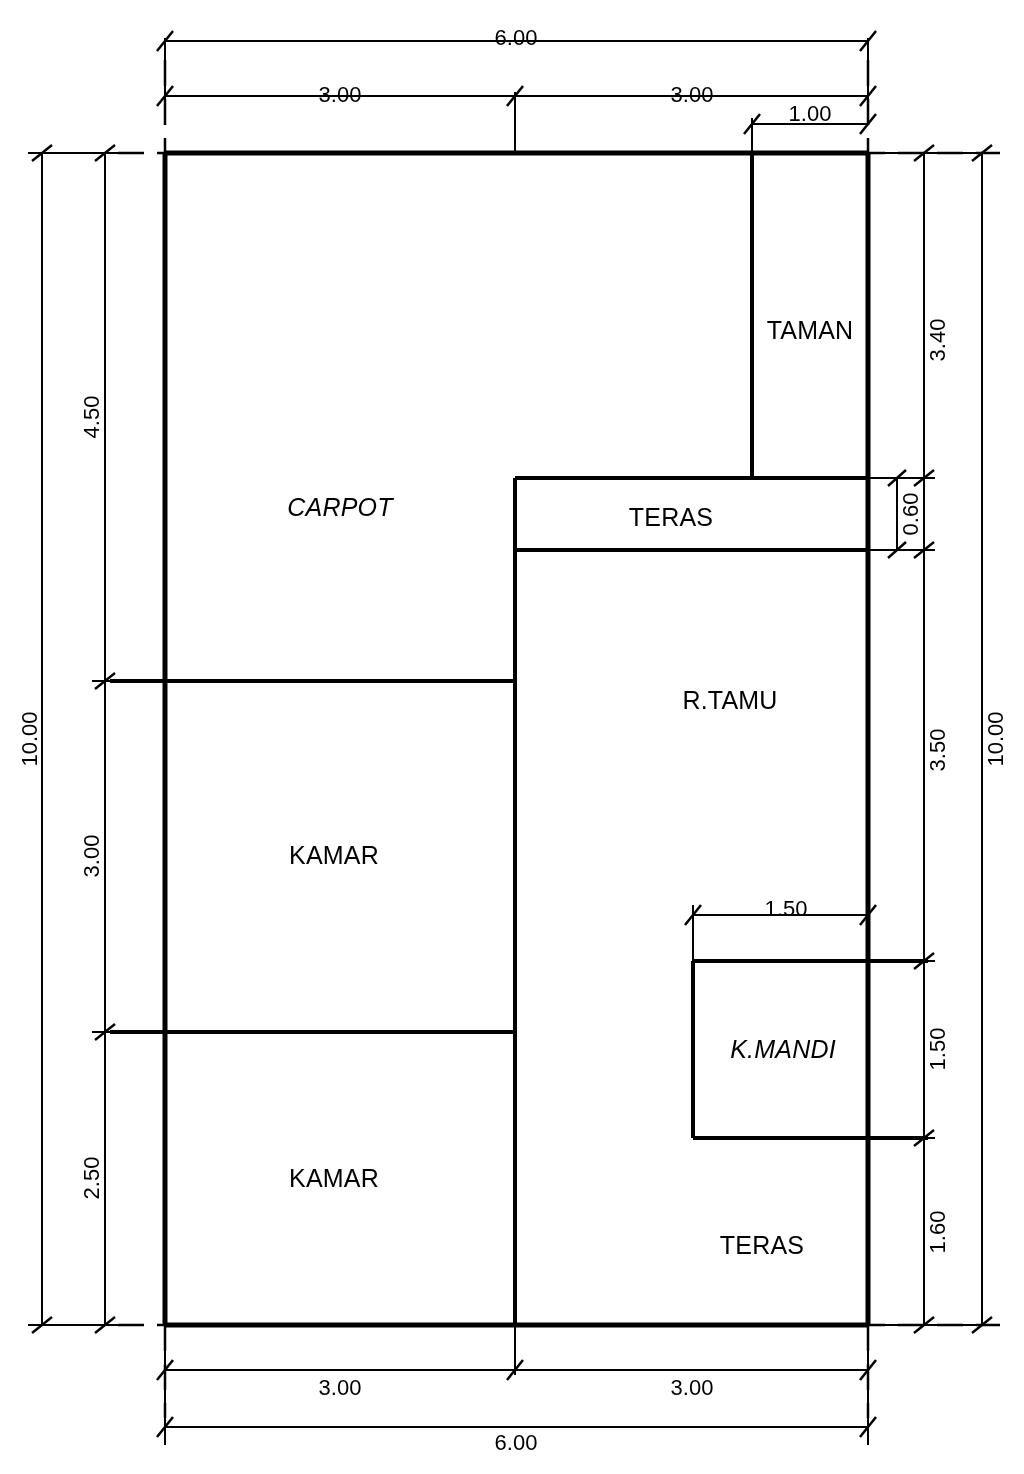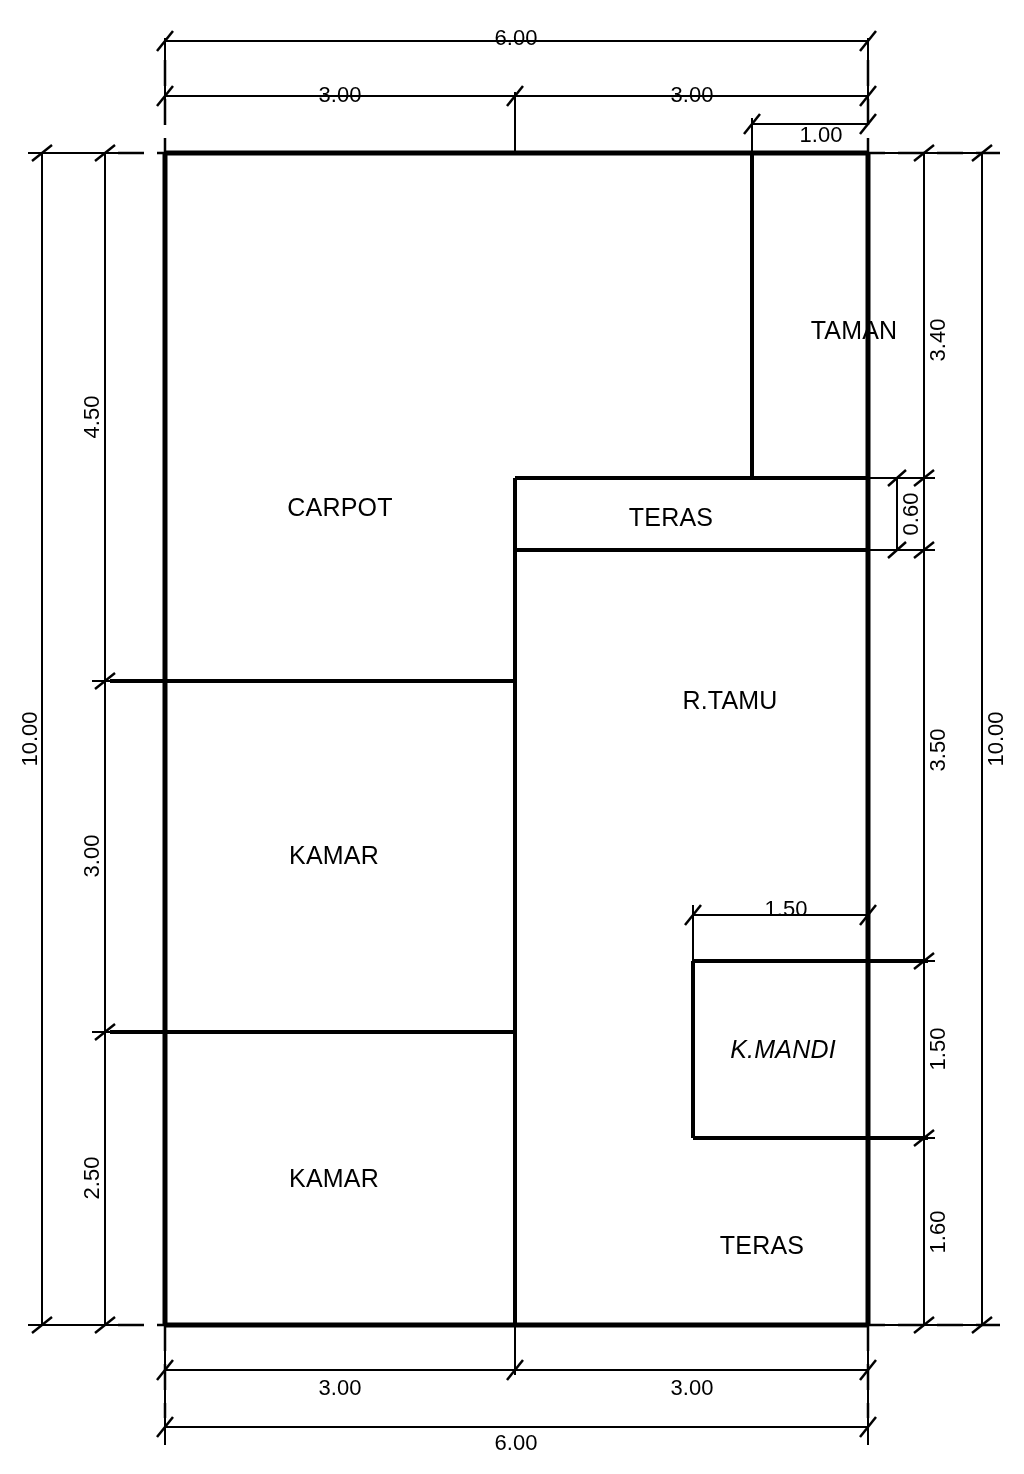--- a/index.html
+++ b/index.html
@@ -177,43 +177,43 @@
         <line x1="693" y1="915" x2="868" y2="915"></line>
       </g>
       <g stroke-width="2.5">
         <line x1="685" y1="925" x2="701" y2="905"></line>
         <line x1="860" y1="925" x2="876" y2="905"></line>
       </g>
 
     </g>
   </svg>
 
-  <div class="room-label" style="left:340px;top:507px;">CARPOT</div>
-
-  <div class="room-label" style="left:810px;top:330px;margin-left:44px;">TAMAN</div>
+  <div class="room-label" style="left:340px;top:507px;font-style:italic;">CARPOT</div>
+
+  <div class="room-label" style="left:810px;top:330px;">TAMAN</div>
 
   <div class="room-label" style="left:671px;top:517px;">TERAS</div>
 
   <div class="room-label" style="left:730px;top:700px;">R.TAMU</div>
 
   <div class="room-label" style="left:334px;top:855px;">KAMAR</div>
 
   <div class="room-label" style="left:334px;top:1178px;">KAMAR</div>
 
   <div class="room-label" style="left:783px;top:1049px;font-style:italic;">K.MANDI</div>
 
   <div class="room-label" style="left:762px;top:1245px;">TERAS</div>
 
   <div class="dim-text" style="left:516px;top:38px;">6.00</div>
 
   <div class="dim-text" style="left:340px;top:95px;">3.00</div>
 
   <div class="dim-text" style="left:692px;top:95px;">3.00</div>
 
-  <div class="dim-text" style="left:810px;top:135px;margin-left:11px;">1.00</div>
+  <div class="dim-text" style="left:810px;top:114px;">1.00</div>
 
   <div class="dim-text" style="left:340px;top:1388px;">3.00</div>
 
   <div class="dim-text" style="left:692px;top:1388px;">3.00</div>
 
   <div class="dim-text" style="left:516px;top:1443px;">6.00</div>
 
   <div class="dim-text vert" style="left:30px;top:739px;">10.00</div>
 
   <div class="dim-text vert" style="left:92px;top:417px;">4.50</div>

